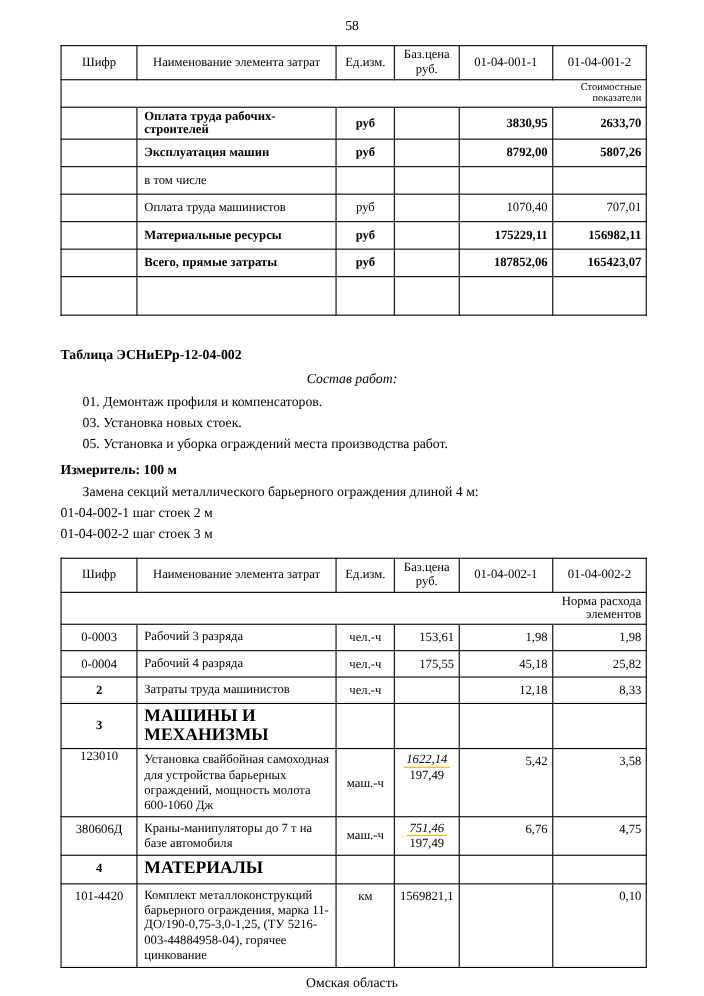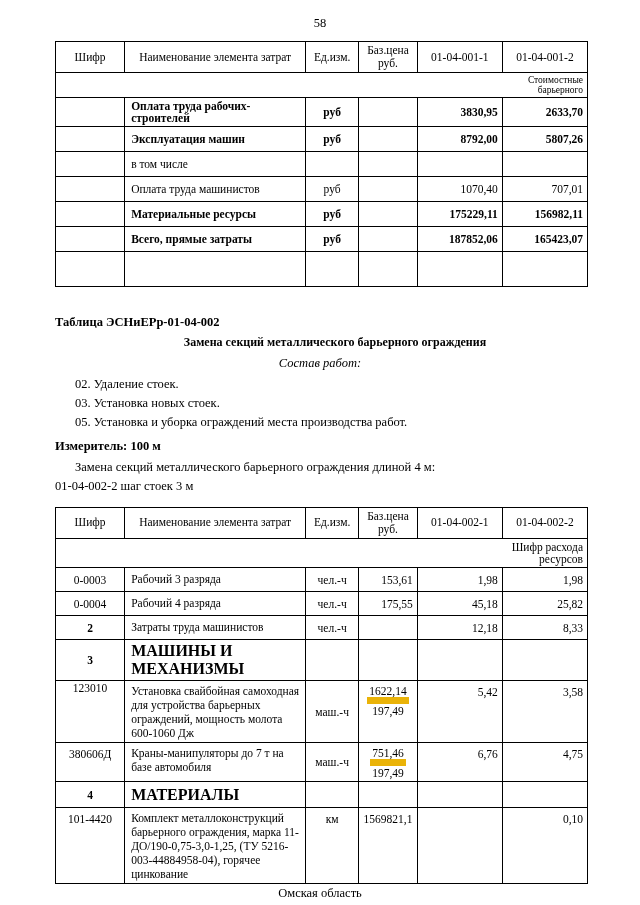--- a/index.html
+++ b/index.html
@@ -113,22 +113,23 @@
   .t2 .name { padding-left: 6px; line-height: 1.2; }
   .t2 .sec-label { font-weight: bold; font-size: 16px; padding-left: 6px; }
   .t2 .code { text-align: center; }
   .t2 .unit { text-align: center; }
   .frac {
     display: block;
     text-align: center;
   }
   .frac .top {
     display: inline-block;
-    border-bottom: 7px solid #eab308;
+    border-bottom: 1px solid #eab308;
     padding: 0 2px;
+    font-style: italic;
   }
   .frac .bot { display: block; padding-top: 1px; }
   .footer {
     position: absolute;
     bottom: 20px;
     width: 100%;
     text-align: center;
     font-size: 12.5px;
   }
 </style>
@@ -157,21 +158,21 @@
           <td>Баз.цена руб.</td>
           <td>01-04-001-1</td>
           <td>01-04-001-2</td>
         </tr>
         <tr class="subhdr">
           <td style="border-right:none"></td>
           <td style="border-left:none;border-right:none"></td>
           <td style="border-left:none;border-right:none"></td>
           <td style="border-left:none;border-right:none"></td>
           <td style="border-left:none;border-right:none"></td>
-          <td style="border-left:none">Стоимостные барьерного</td>
+          <td style="border-left:none">Стоимостные показатели</td>
         </tr>
 
         <tr class="row-tall">
           <td></td>
           <td class="name bold">Оплата труда рабочих-строителей</td>
           <td class="c bold">руб</td>
           <td class="num"></td>
           <td class="num bold">3830,95</td>
           <td class="num bold">2633,70</td>
         </tr>
@@ -221,30 +222,30 @@
             <td></td>
             <td></td>
             <td></td>
             <td></td>
         </tr>
       </tbody>
     </table>
   </div>
 
   <div class="mid">
-    <div class="tablename">Таблица  ЭСНиЕРр-01-04-002</div>
-    <div class="title-center">Замена секций металлического барьерного ограждения</div>
+    <div class="tablename">Таблица  ЭСНиЕРр-12-04-002</div>
     <div class="sostav">Состав работ:</div>
     <ol class="works">
-      <li>02. Удаление стоек.</li>
+      <li>01. Демонтаж профиля и компенсаторов.</li>
       <li>03. Установка новых стоек.</li>
       <li>05. Установка и уборка ограждений места производства работ.</li>
     </ol>
     <div class="izmer">Измеритель: 100 м</div>
     <div class="descr">Замена секций металлического барьерного ограждения длиной 4 м:</div>
+    <div class="codeline">01-04-002-1    шаг стоек 2 м</div>
     <div class="codeline">01-04-002-2    шаг стоек 3 м</div>
   </div>
 
   <div class="t2wrap">
     <table class="doc t2">
       <colgroup>
         <col style="width:13%">
         <col style="width:34%">
         <col style="width:10%">
         <col style="width:11%">
@@ -259,21 +260,21 @@
           <td>Баз.цена руб.</td>
           <td>01-04-002-1</td>
           <td>01-04-002-2</td>
         </tr>
         <tr class="subhdr">
           <td style="border-right:none"></td>
           <td style="border-left:none;border-right:none"></td>
           <td style="border-left:none;border-right:none"></td>
           <td style="border-left:none;border-right:none"></td>
           <td style="border-left:none;border-right:none"></td>
-          <td style="border-left:none">Шифр расхода ресурсов</td>
+          <td style="border-left:none">Норма расхода элементов</td>
         </tr>
 
         <tr class="row-tall">
           <td class="code">0-0003</td>
           <td class="name">Рабочий 3 разряда</td>
           <td class="unit">чел.-ч</td>
           <td class="num">153,61</td>
           <td class="num">1,98</td>
           <td class="num">1,98</td>
         </tr>

